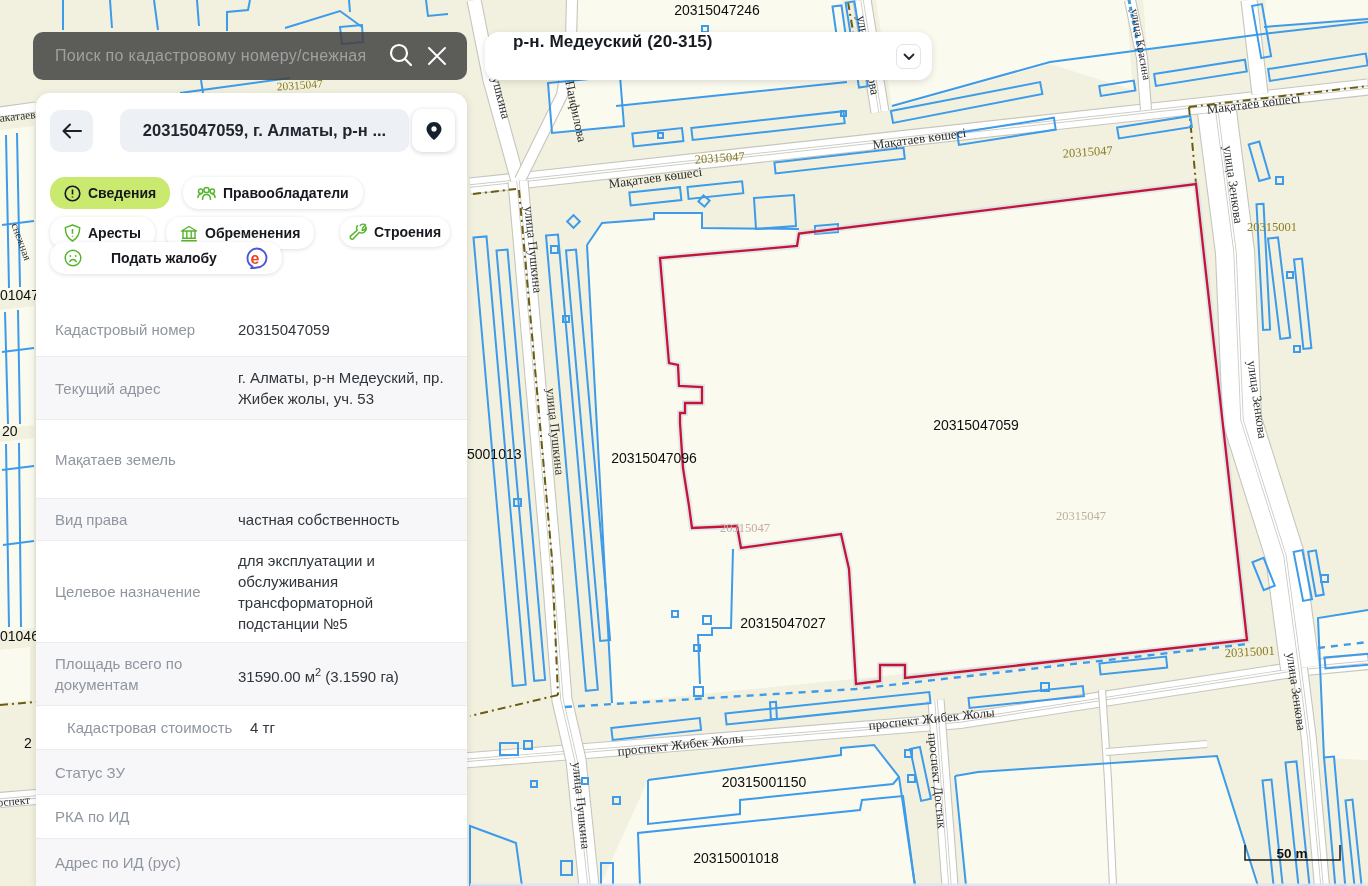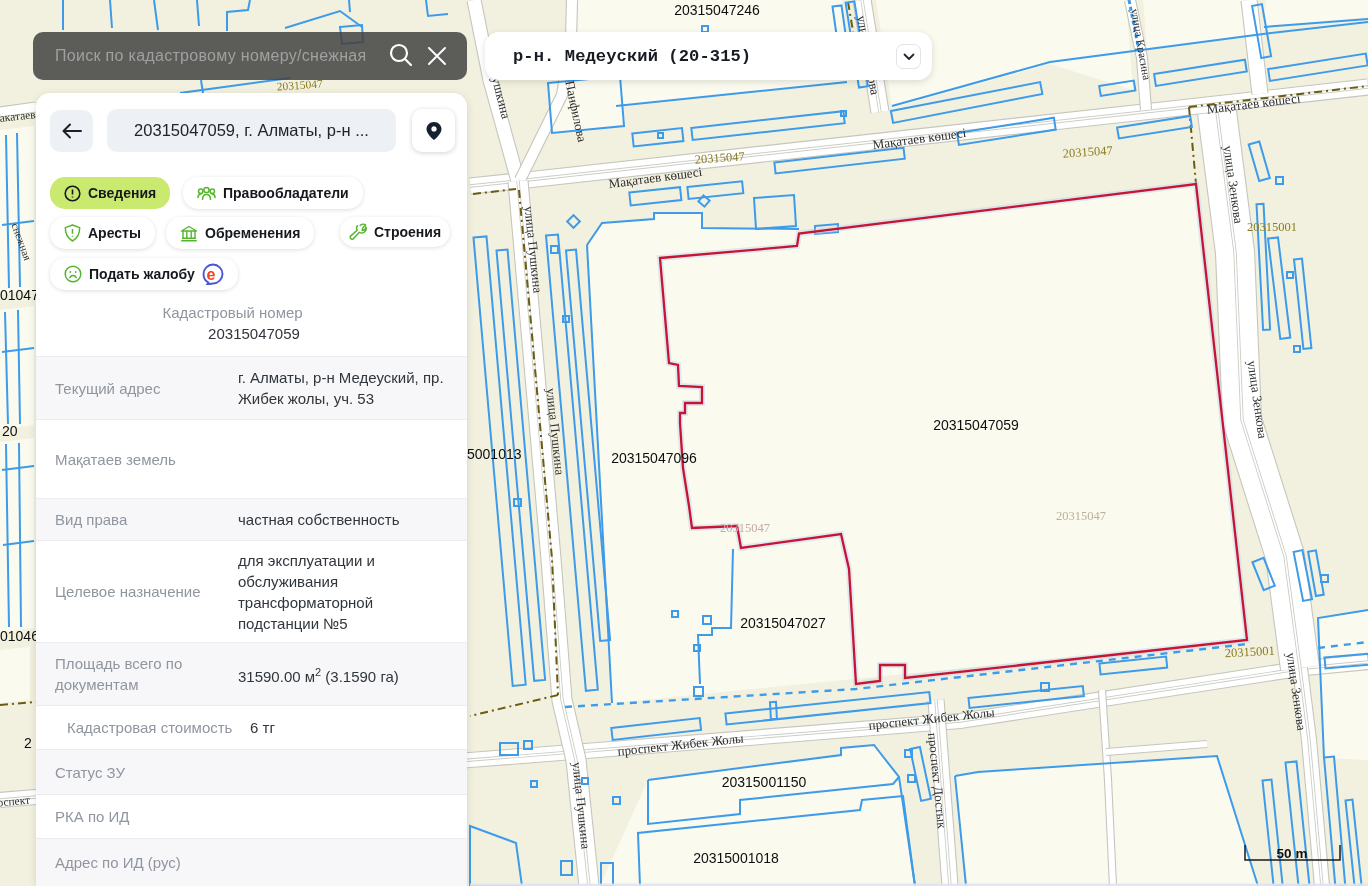--- a/index.html
+++ b/index.html
@@ -1,35 +1,35 @@
 <!DOCTYPE html>
 <html><head><meta charset="utf-8"><style>
 * { margin:0; padding:0; box-sizing:border-box; }
 html,body { width:1368px; height:886px; overflow:hidden; font-family:"Liberation Sans", sans-serif; }
 #search { position:absolute; left:33px; top:32px; width:434px; height:48px; border-radius:10px;
   background:rgba(66,66,66,0.85); display:flex; align-items:center; }
 #search .ph { margin-left:22px; font-size:16px; color:#a0a0a0; letter-spacing:0.3px; }
 #panel { position:absolute; left:36px; top:93px; width:431px; height:793px; background:#fff;
   border-radius:14px 14px 0 0; box-shadow:0 2px 8px rgba(0,0,0,0.12); }
 .hbtn { position:absolute; border-radius:10px; background:#edf0f4; }
-#title { position:absolute; left:71px; top:16px; width:289px; height:43px; border-radius:10px; background:#edf0f4;
-  display:flex; align-items:center; justify-content:center; font-size:16.5px; font-weight:normal; color:#20252e; }
+#title { position:absolute; left:84px; top:16px; width:289px; height:43px; border-radius:10px; background:#edf0f4;
+  display:flex; align-items:center; justify-content:center; font-size:16.5px; font-weight:bold; color:#20252e; }
 #pinbtn { position:absolute; left:376px; top:16px; width:43px; height:43px; border-radius:10px; background:#fff;
   box-shadow:0 1px 5px rgba(0,0,0,0.18); display:flex;align-items:center;justify-content:center; }
 .pill { position:absolute; height:30px; border-radius:15px; background:#fff; box-shadow:0 1px 4px rgba(0,0,0,0.13);
   display:flex; align-items:center; font-size:14px; font-weight:bold; color:#15181d; padding:16px 14px; white-space:nowrap; }
 .pill svg { margin-right:7px; }
 #tbl { position:absolute; left:0; top:209px; width:431px; }
 .row { display:flex; align-items:center; border-top:1px solid #ececef; padding:0 14px 0 19px; }
 .rl { width:183px; font-size:15px; color:#8f96a0; line-height:21px; align-self:center; }
 .rv { flex:1; font-size:15px; color:#30363c; line-height:21px; align-self:center; }
 .rv sup { font-size:11px; }
 .row:first-child { border-top:none; }
 #dropdown { position:absolute; left:485px; top:32px; width:447px; height:48px; background:#fff; border-radius:14px;
-  box-shadow:0 2px 7px rgba(0,0,0,0.13); display:flex; align-items:center;font-family:Liberation Mono, monospace; }
+  box-shadow:0 2px 7px rgba(0,0,0,0.13); display:flex; align-items:flex-start; }
 #dropdown .txt { margin-left:28px; font-size:17.1px; font-weight:bold; color:#171b22; letter-spacing:0.1px; }
 #chev { position:absolute; left:411px; top:12px; width:25px; height:25px; border:1px solid #e3e3e8; border-radius:7px;
   display:flex; align-items:center; justify-content:center; }
 </style></head>
 <body>
 <svg width="1368" height="886" viewBox="0 0 1368 886" style="position:absolute;left:0;top:0;filter:blur(0.3px)">
     <rect width="1368" height="886" fill="#f2f1df"></rect>
     <polygon points="587,245 602,223 654,219 654,213 702,213 702,228 799,229 799,234 1196,184 1247,640 612,703" fill="#fbfaef"></polygon>
     <polygon points="548,83 620,76 624,126 552,133" fill="#fbfaef"></polygon>
     <polygon points="578,0 842,0 848,82 616,106 570,112" fill="#fbfaef"></polygon>
@@ -292,34 +292,34 @@
   <div class="pill" style="left:130px;top:124px;">
     <svg width="18" height="17" viewBox="0 0 18 17">
         <path d="M 1.5,6 L 9,1.5 L 16.5,6 Z M 3,6 L 3,13 M 6.8,6 L 6.8,13 M 11.2,6 L 11.2,13 M 15,6 L 15,13 M 1.2,15.8 L 16.8,15.8 M 2,13.2 L 16,13.2" fill="none" stroke="#56b52e" stroke-width="1.4" stroke-linejoin="round"></path>
       </svg>
     Обременения</div>
   <div class="pill" style="left:304px;top:124px;padding:0 9px;">
     <svg width="18" height="18" viewBox="0 0 18 18">
         <path d="M 11.2,2.3 C 13,0.9 15.6,1.2 16.6,2 L 13.8,4.8 L 13.2,7.4 L 15.8,6.8 L 16.9,3.9 C 17.6,6 16.8,8.2 15,9.3 C 13.5,10.2 11.8,10.1 10.4,9.3 L 4.6,15.6 C 3.8,16.4 2.5,16.4 1.8,15.6 C 1,14.9 1,13.6 1.8,12.9 L 8.2,7.2 C 7.4,5.8 7.5,4 8.5,2.8" fill="none" stroke="#56b52e" stroke-width="1.5" stroke-linejoin="round" stroke-linecap="round"></path>
       </svg>
     Строения</div>
-  <div class="pill" style="left:14px;top:165px;">
+  <div class="pill" style="left:14px;top:149px;gap:22px;">
     <svg width="18" height="18" viewBox="0 0 18 18">
         <circle cx="9" cy="9" r="7.8" fill="none" stroke="#56b52e" stroke-width="1.5"></circle>
         <circle cx="6.3" cy="7" r="0.9" fill="#56b52e"></circle>
         <circle cx="11.7" cy="7" r="0.9" fill="#56b52e"></circle>
         <path d="M 5.8,12.6 C 6.6,11.2 7.7,10.6 9,10.6 C 10.3,10.6 11.4,11.2 12.2,12.6" fill="none" stroke="#56b52e" stroke-width="1.5" stroke-linecap="round"></path>
       </svg>
     Подать жалобу
     <svg width="22" height="22" viewBox="0 0 22 22" style="margin-left:7px;margin-right:0;">
       <path d="M 6.5,19.5 C 3.5,18 1.5,14.8 1.5,11 C 1.5,5.8 5.8,1.5 11,1.5 C 16.2,1.5 20.5,5.8 20.5,11 C 20.5,16.2 16.2,20.5 11,20.5 L 5,21.5 Z" fill="none" stroke="#4b55d8" stroke-width="1.9" stroke-linejoin="round"></path>
       <text x="4.6" y="16.5" font-size="16" font-weight="bold" fill="#f4431c" font-family="Liberation Sans, sans-serif">e</text>
     </svg></div>
   <div id="tbl">
-      <div class="row" style="height:54px;flex-direction:column;">
+      <div class="row" style="height:54px;">
         <div class="rl">Кадастровый номер</div>
         <div class="rv">20315047059</div>
       </div>
       <div class="row" style="height:63px;background:#f7f7f9;">
         <div class="rl">Текущий адрес</div>
         <div class="rv">г. Алматы, р-н Медеуский, пр.<br>Жибек жолы, уч. 53</div>
       </div>
       <div class="row" style="height:79px;">
         <div class="rl">Мақатаев земель</div>
       </div>
@@ -330,21 +330,21 @@
       <div class="row" style="height:102px;">
         <div class="rl">Целевое назначение</div>
         <div class="rv">для эксплуатации и<br>обслуживания<br>трансформаторной<br>подстанции №5</div>
       </div>
       <div class="row" style="height:63px;background:#f7f7f9;">
         <div class="rl">Площадь всего по<br>документам</div>
         <div class="rv">31590.00 м<sup>2</sup> (3.1590 га)</div>
       </div>
       <div class="row" style="height:44px;padding-left:31px;">
         <div class="rl">Кадастровая стоимость</div>
-        <div class="rv">6 тг</div>
+        <div class="rv">4 тг</div>
       </div>
       <div class="row" style="height:45px;background:#f7f7f9;">
         <div class="rl">Статус ЗУ</div>
         <div class="rv"></div>
       </div>
       <div class="row" style="height:44px;">
         <div class="rl">РКА по ИД</div>
         <div class="rv"></div>
       </div>
       <div class="row" style="height:48px;background:#f7f7f9;">

